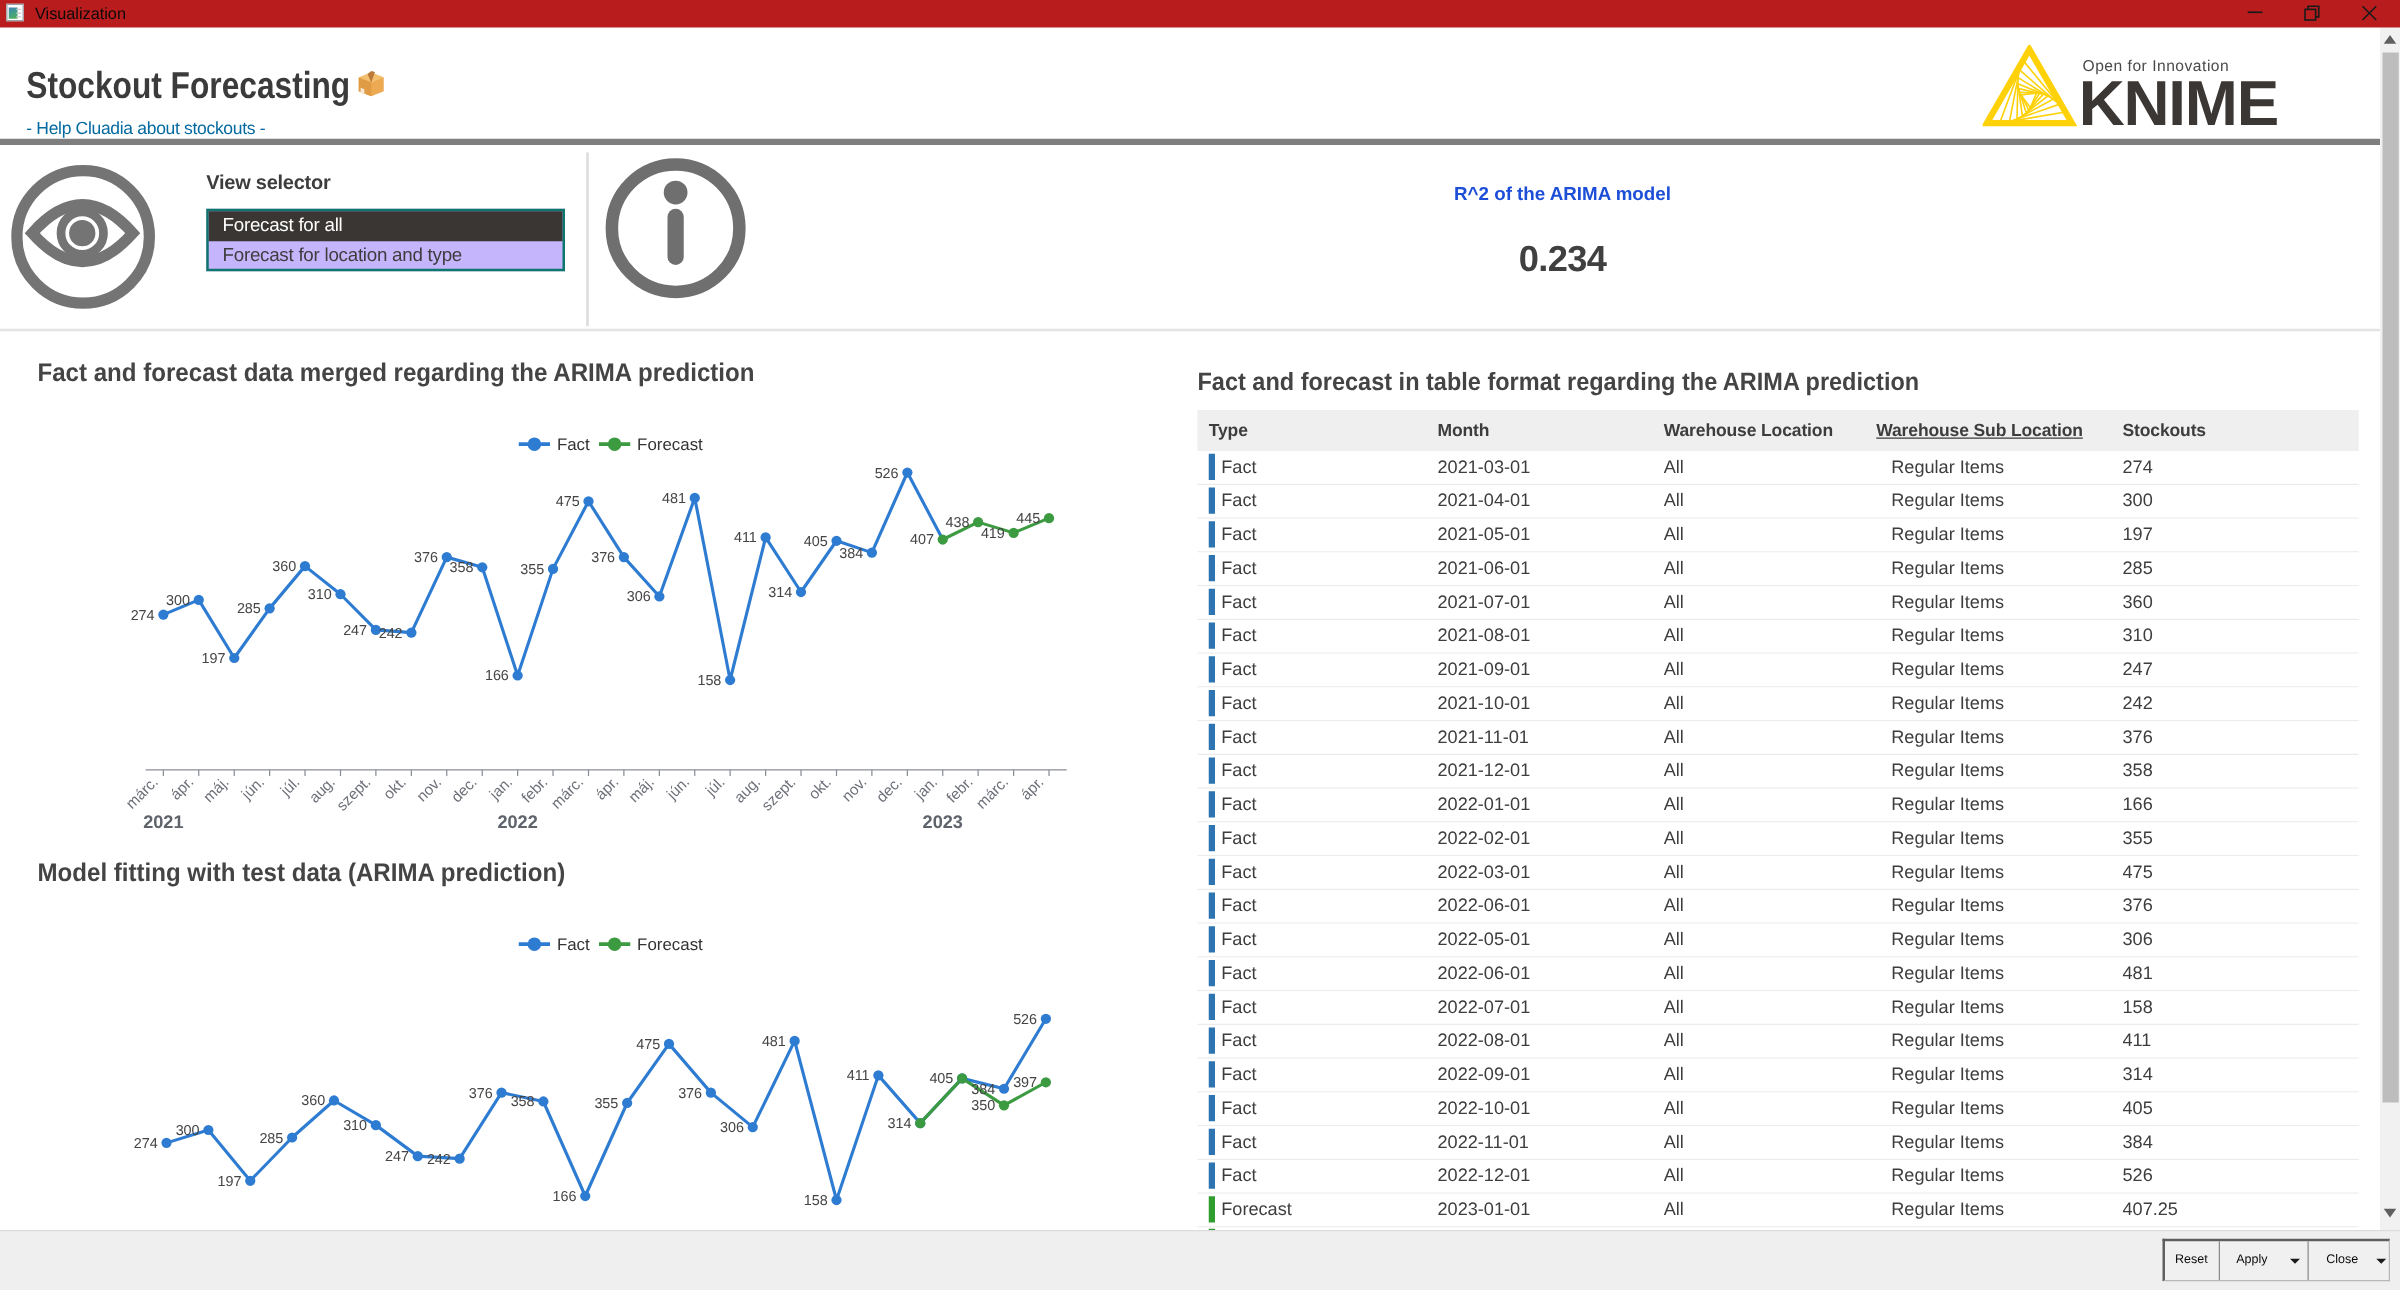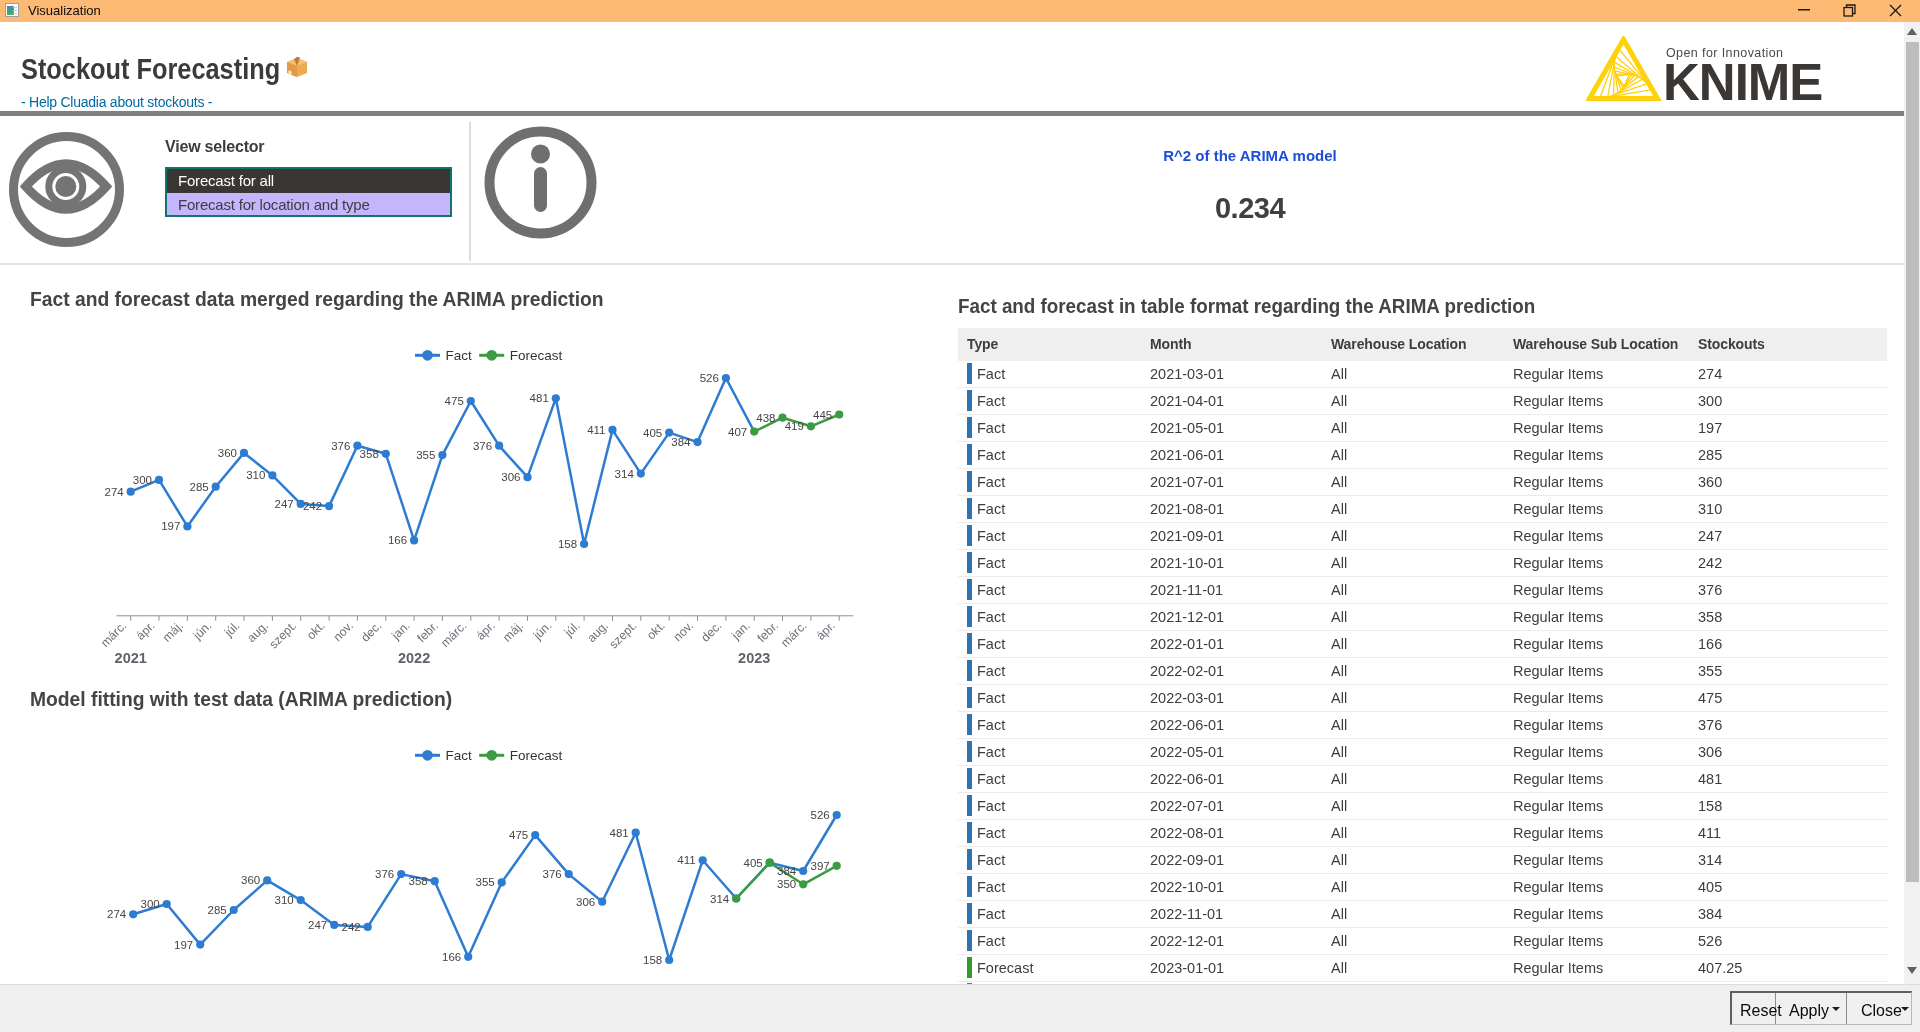--- a/index.html
+++ b/index.html
@@ -1,21 +1,21 @@
 <!DOCTYPE html>
 <html><head>
 <meta charset="utf-8">
 <style>
 * { margin:0; padding:0; box-sizing:border-box; }
 html,body { width:1920px; height:1032px; overflow:hidden; background:#fff;
   font-family:"Liberation Sans", sans-serif; }
 .abs { position:absolute; }
 
 
-#titlebar { position:absolute; left:0; top:0; width:1920px; height:22px; background:#fdba74; }
+#titlebar { position:absolute; left:0; top:0; width:1920px; height:22px; background:#b91c1c; }
 #tbicon { position:absolute; left:5px; top:3px; width:14px; height:14px; border:1px solid #98a0a8; background:#fff; }
 #tbicon .scr { position:absolute; left:1px; top:2px; width:7px; height:9px; background:linear-gradient(160deg,#4b7fb5 0%,#3e9e8a 45%,#57b05a 100%); }
 #tbicon .ln1 { position:absolute; right:1px; top:3px; width:4px; height:1px; background:#c9c9c9;}
 #tbicon .ln2 { position:absolute; right:1px; top:6px; width:4px; height:1px; background:#c9c9c9;}
 #tbicon .ln3 { position:absolute; right:1px; top:9px; width:4px; height:1px; background:#c9c9c9;}
 #tbtitle { position:absolute; left:28px; top:3px; font-size:13px; color:#0a0a0a; }
 
 
 #content { position:absolute; left:0; top:0; width:1700px; height:984px; background:#fff; }
 
@@ -36,36 +36,36 @@
 .ctitle { position:absolute; font-size:20.5px; font-weight:bold; color:#444; transform:scaleX(0.94); transform-origin:0 0; white-space:nowrap;}
 #c1title { left:30px; top:287px; }
 #c2title { left:30px; top:687px; }
 #ttitle { left:958px; top:295px; position:absolute; font-size:20px; font-weight:bold; color:#444; transform:scaleX(0.94); transform-origin:0 0; white-space:nowrap;}
 
 
 #thead { position:absolute; left:958px; top:327.5px; width:929px; height:33px; background:#efefef; }
 #thead span, .trow span { position:absolute; white-space:nowrap; }
 #thead span { font-size:14px; font-weight:bold; color:#3d3d3d; top:8px; letter-spacing:-0.1px; }
 #thead .h0 { left:9px; } #thead .h1 { left:192px; } #thead .h2 { left:373px; }
-#thead .h3 { left:555px; } #thead .h4 { left:740px; }
+#thead .h3 { left:543px;text-decoration:underline; } #thead .h4 { left:740px; }
 #tbody { position:absolute; left:958px; top:0; width:929px; }
 .trow { position:absolute; left:0; width:929px; height:27px; border-bottom:1px solid #ececec; background:#fff;}
 .trow span { font-size:14.5px; color:#3d3d3d; top:5px; }
 .trow .acc { position:absolute; left:9px; top:2.5px; width:4.5px; height:21px; }
 .trow .c0 { left:19px; } .trow .c1 { left:192px; } .trow .c2 { left:373px; }
 .trow .c3 { left:555px; } .trow .c4 { left:740px; }
 .trow-cut { height:3.5px; border-bottom:none; overflow:hidden;}
 .trow-cut .acc { top:1.5px; height:2px; }
 
 
 #bstrip { position:absolute; left:0; top:984px; width:1920px; height:48px; background:#efefef; border-top:1px solid #dcdcdc;}
 #btnpanel { position:absolute; left:1730px; top:991px; width:182px; height:34px; background:#f0f0f0;
   border-top:2px solid #5f5f5f; border-left:2px solid #5f5f5f; border-right:1px solid #b7b7b7; border-bottom:1px solid #b7b7b7;}
 #btnpanel .sep { position:absolute; top:0; width:1px; height:31px; background:#8c8c8c; }
-#btnpanel .t { position:absolute; top:9px; font-size:16px; color:#0a0a0a; }
+#btnpanel .t { position:absolute; top:9px; font-size:10px; color:#0a0a0a; }
 .darr { position:absolute; width:0; height:0; border-left:4px solid transparent; border-right:4px solid transparent; border-top:4.5px solid #1a1a1a; top:14px;}
 
 
 #sbar { position:absolute; left:1904px; top:22px; width:16px; height:962px; background:#f1f1f1; }
 #sthumb { position:absolute; left:1.5px; top:20px; width:13px; height:840px; background:#bdbdbd; }
 #sup { position:absolute; left:3px; top:6px; width:0; height:0; border-left:5px solid transparent; border-right:5px solid transparent; border-bottom:7px solid #606060; }
 #sdown { position:absolute; left:3px; top:945px; width:0; height:0; border-left:5px solid transparent; border-right:5px solid transparent; border-top:7px solid #606060; }
 
 svg text { font-family:"Liberation Sans", sans-serif; }
 </style>

